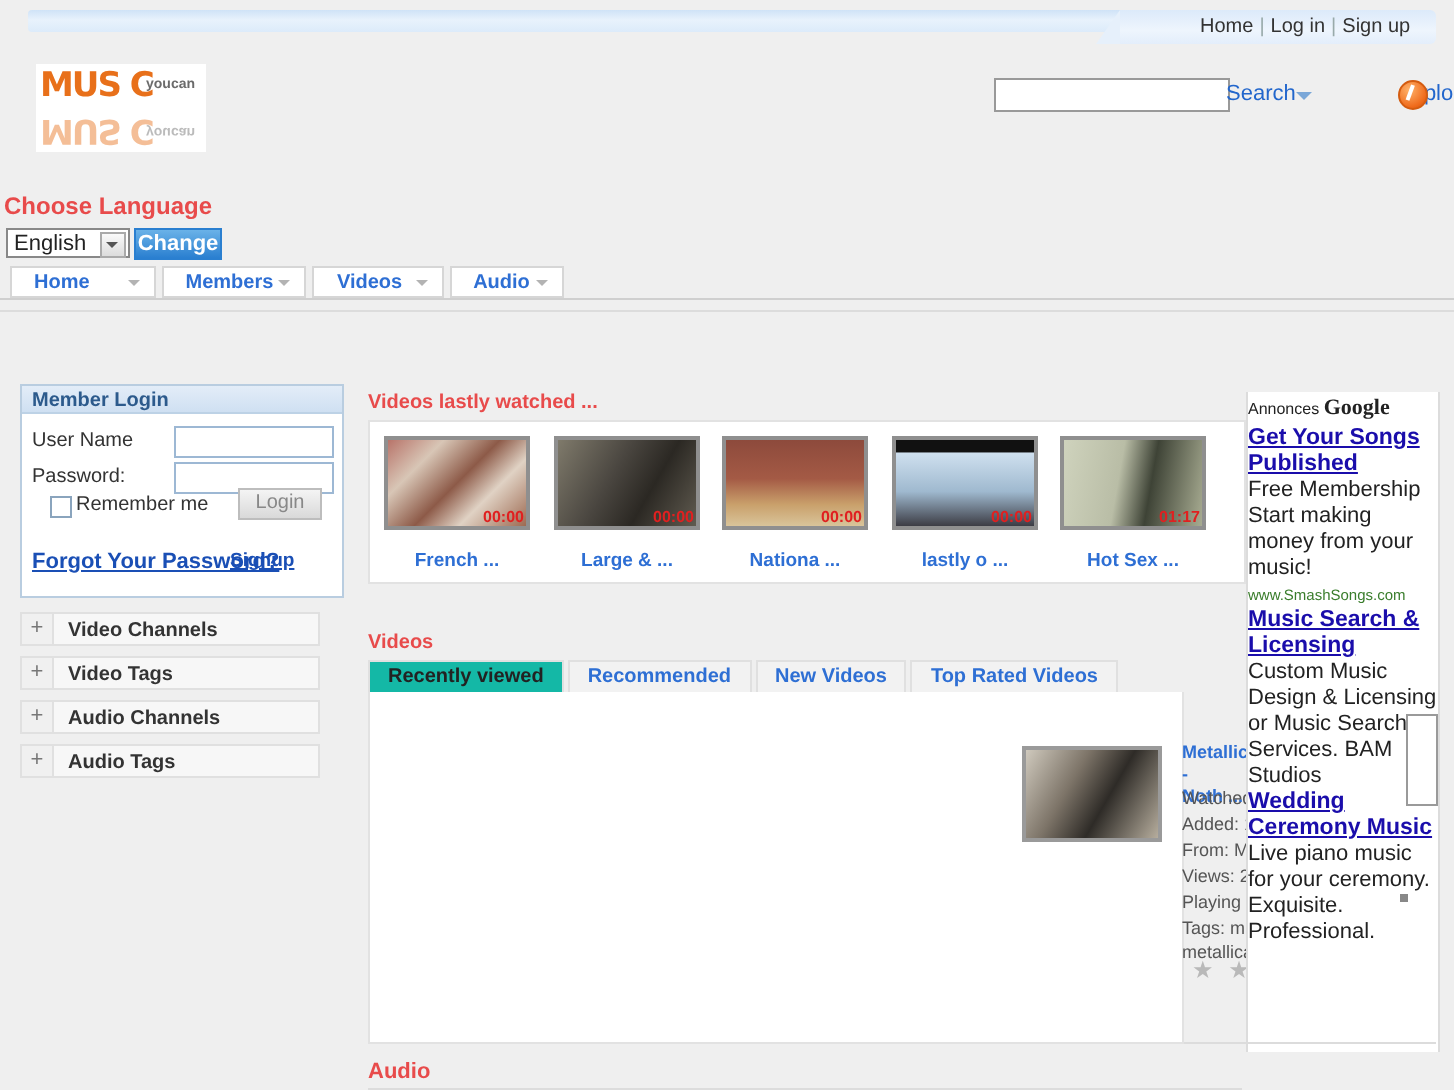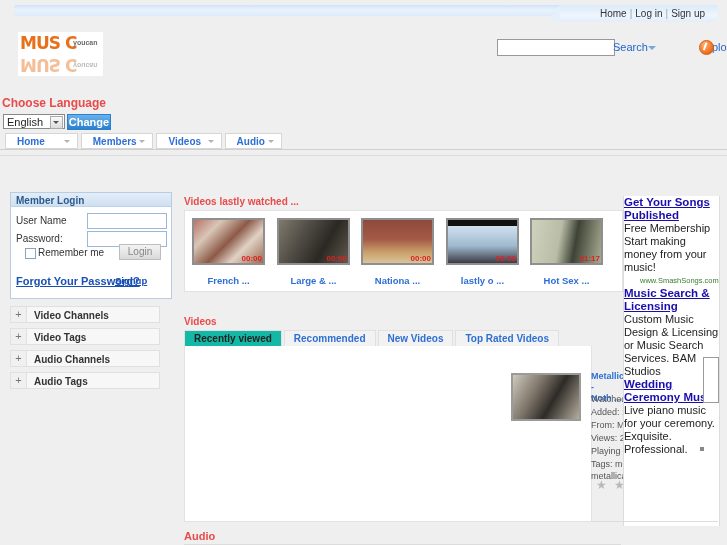--- a/index.html
+++ b/index.html
@@ -167,21 +167,21 @@
   
   .ads {
     position:absolute; left:623px; top:196px; width:95px; height:330px;
     background:#fff; border-left:1px solid #dcdcdc; border-right:1px solid #dcdcdc;
     overflow:hidden; font-size:11px; line-height:13px; color:#222;
   }
   .ads .hdr { font-size:8px; color:#222; padding:2px 0 2px 0; }
   .ads .hdr b.g { font-family:"Liberation Serif", serif; font-size:11px; }
   .ads a.t { color:#1a0dab; text-decoration:underline; font-weight:bold; font-size:11.5px; display:block; }
   .ads .d { color:#222; font-size:11px; }
-  .ads .u { color:#3a7d2c; font-size:7.5px;padding-left:16px; }
+  .ads .u { color:#3a7d2c; font-size:7.5px; }
   .scroll-mark { position:absolute; left:703px; top:357px; width:14px; height:44px; border:1px solid #9a9a9a; background:#fff;}
   .scroll-dot { position:absolute; left:700px; top:447px; width:4px; height:4px; background:#888;}
   .rightpanel-b { position:absolute; left:592px; top:521px; width:126px; height:1px; background:#dcdcdc;}
 
   .audio-title { position:absolute; left:184px; top:530px; font-size:11px; font-weight:bold; color:#e84b4b; }
   .audio-rule { position:absolute; left:184px; top:544px; width:437px; height:1px; background:#dcdcdc;}
 
   
   .pic { position:absolute; left:0; top:0; width:100%; height:100%; }
 </style>
@@ -326,20 +326,24 @@
   <div class="vid-meta" style="top:394px">Watched: 7 hours ago</div>
   <div class="vid-meta" style="top:407px">Added: 1 month ago</div>
   <div class="vid-meta" style="top:420px">From: Me</div>
   <div class="vid-meta" style="top:433px">Views: 20</div>
   <div class="vid-meta" style="top:446px">Playing T</div>
   <div class="vid-meta" style="top:459px">Tags: mu</div>
   <div class="vid-meta" style="top:471px">metallica</div>
   <div class="stars">★ ★ ★ ★ ★</div>
 
   <div class="ads">
+    <div class="hdr">
+      <span>Annonces</span>
+      <b class="g">Google</b>
+    </div>
     <a class="t" href="#">Get Your Songs Published</a>
     <div class="d">Free Membership Start making money from your music!</div>
     <div class="u">www.SmashSongs.com</div>
     <a class="t" href="#">Music Search &amp; Licensing</a>
     <div class="d">Custom Music Design &amp; Licensing or Music Search Services. BAM Studios</div>
     <a class="t" href="#">Wedding Ceremony Music</a>
     <div class="d">Live piano music for your ceremony. Exquisite. Professional.</div>
   </div>
   <div class="scroll-mark"></div>
   <div class="scroll-dot"></div>

